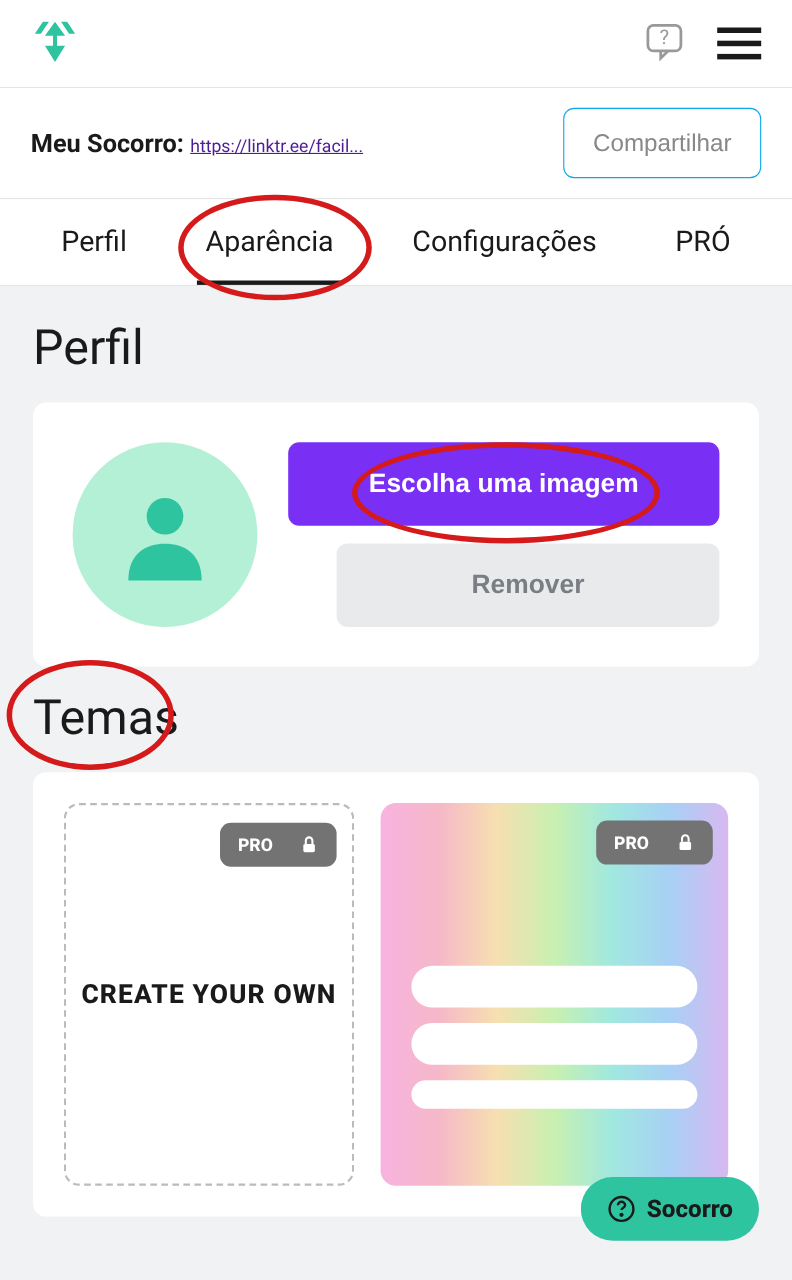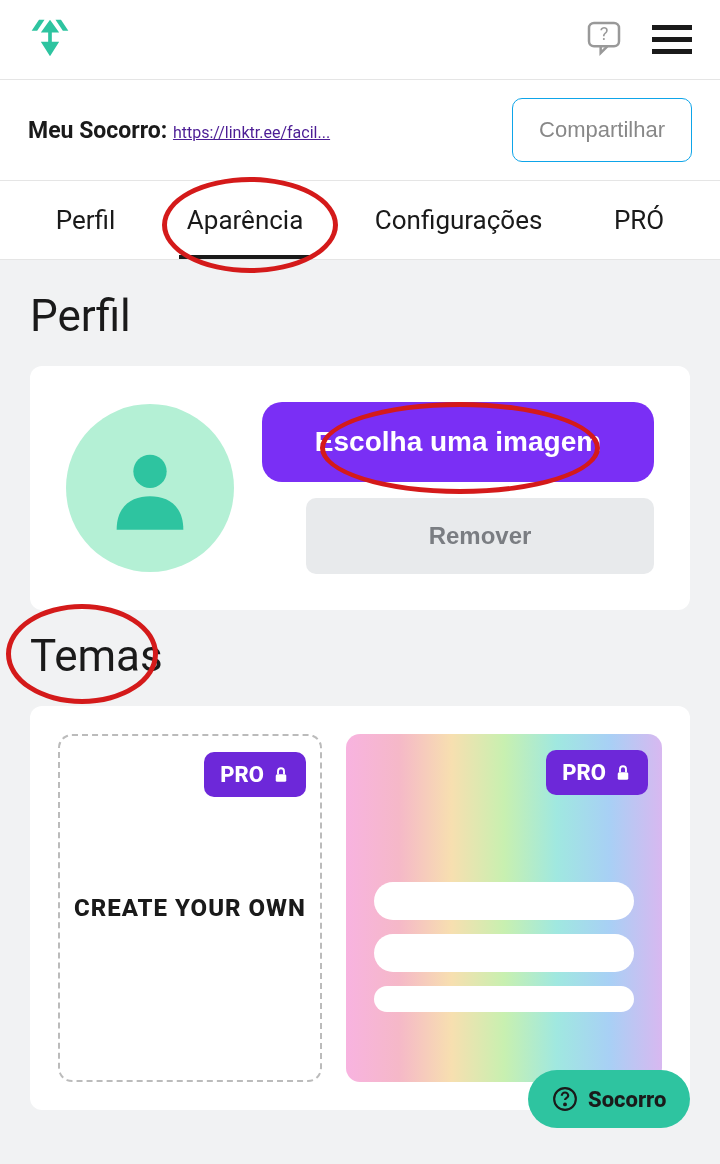--- a/index.html
+++ b/index.html
@@ -22,32 +22,32 @@
 .tab.active::after { content: ''; position: absolute; bottom: 0; left: 0; right: 0; height: 4px; background: #1a1a1a; }
 
 .annot-circle { position: absolute; border: 5px solid #d41a1a; border-radius: 50%; pointer-events: none; }
 
 .content { background: #f1f2f3; padding: 30px; min-height: 920px; }
 .section-title { font-size: 44px; font-weight: 400; color: #1a1a1a; margin-bottom: 24px; }
 
 .profile-card { background: #fff; border-radius: 12px; padding: 36px; display: flex; gap: 28px; align-items: center; }
 .avatar { width: 168px; height: 168px; border-radius: 50%; background: #b4f0d5; display: flex; align-items: center; justify-content: center; flex-shrink: 0; }
 .profile-buttons { flex: 1; display: flex; flex-direction: column; gap: 16px; }
-.btn-primary { background: #7a2ff5; color: #fff; border: none; font-size: 28px; font-weight: 700; padding: 24px; border-radius: 20px; cursor: pointer; position: relative; }
+.btn-primary { background: #7a2ff5; color: #fff; border: none; font-size: 24px; font-weight: 700; padding: 24px; border-radius: 10px; cursor: pointer; position: relative; }
 .btn-secondary { background: #e8eaec; color: #7a7d82; border: none; font-size: 24px; font-weight: 700; padding: 24px; border-radius: 10px; cursor: pointer; margin-left: 44px; }
 
 .temas-section { margin-top: 20px; position: relative; }
 .themes-card { background: #fff; border-radius: 12px; padding: 28px; }
 .themes-grid { display: flex; gap: 24px; }
 .theme-item { flex: 1; height: 348px; border-radius: 14px; position: relative; }
 .theme-custom { border: 2px dashed #bbb; background: #fff; display: flex; align-items: center; justify-content: center; }
 .theme-custom-text { font-size: 24px; font-weight: 800; color: #1a1a1a; text-align: left; letter-spacing: 1px; line-height: 1.7; }
 .theme-rainbow { background: linear-gradient(90deg, #f8b3e0, #f5b8c8, #f7dfb0, #c8f0b0, #a0e8e0, #a8d0f5, #d8b8f0); display: flex; flex-direction: column; gap: 14px; padding: 148px 28px 0; }
 .theme-bar { height: 38px; background: #fff; border-radius: 20px; }
-.pro-badge { position: absolute; top: 16px; right: 14px; background: #6d28d9; color: #fff; font-weight: 800; font-size: 22px; padding: 10px 16px; border-radius: 10px; display: flex; align-items: center; gap: 8px; }
+.pro-badge { position: absolute; top: 16px; right: 14px; background: #737373; color: #fff; font-weight: 800; font-size: 16px; padding: 10px 16px; border-radius: 10px; display: flex; align-items: center; gap: 24px; }
 
 .help-fab { position: fixed; bottom: 36px; left: 528px; background: #2ec4a0; color: #1a1a1a; font-weight: 800; font-size: 22px; padding: 16px 24px; border-radius: 30px; display: flex; align-items: center; gap: 10px; cursor: pointer; margin-top: 32px; }
 </style>
 </head>
 <body>
 
 <div class="header">
   <div class="logo">
     <svg width="44" height="44" viewBox="0 0 24 24" fill="currentColor">
         <path d="M12 2 L7 9 H11 V14 H7 L12 22 L17 14 H13 V9 H17 Z M6 2 L2 8 H5 L9 2 Z M18 2 L22 8 H19 L15 2 Z"></path>

